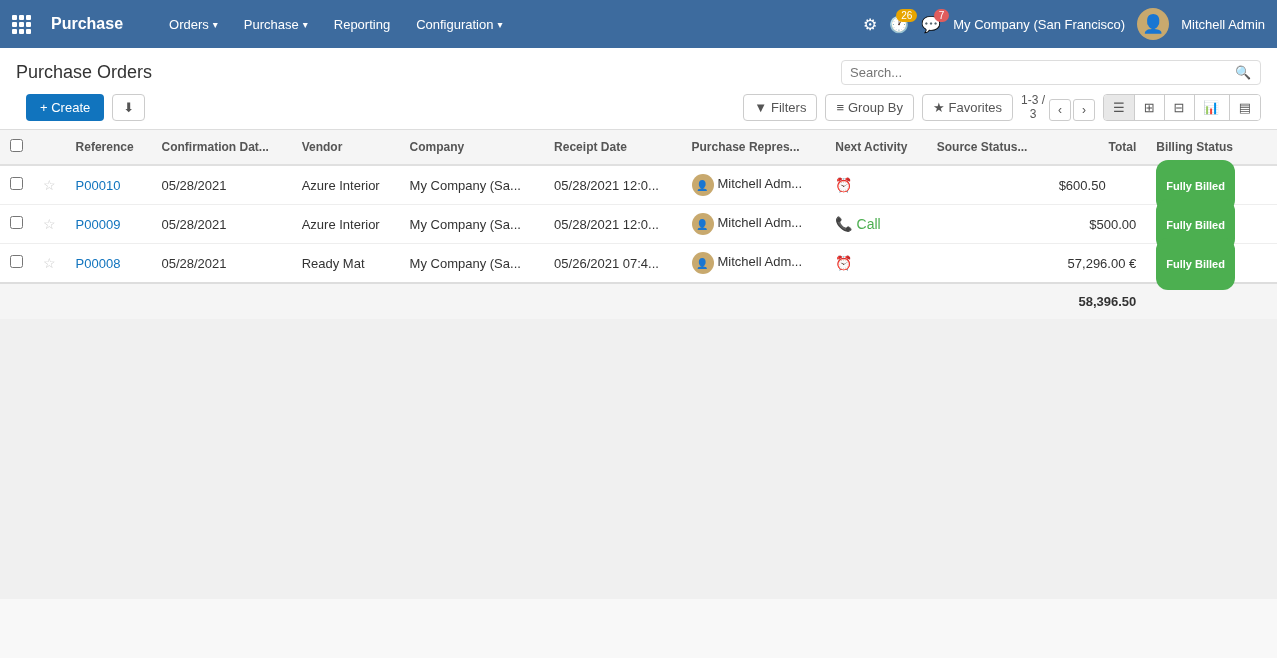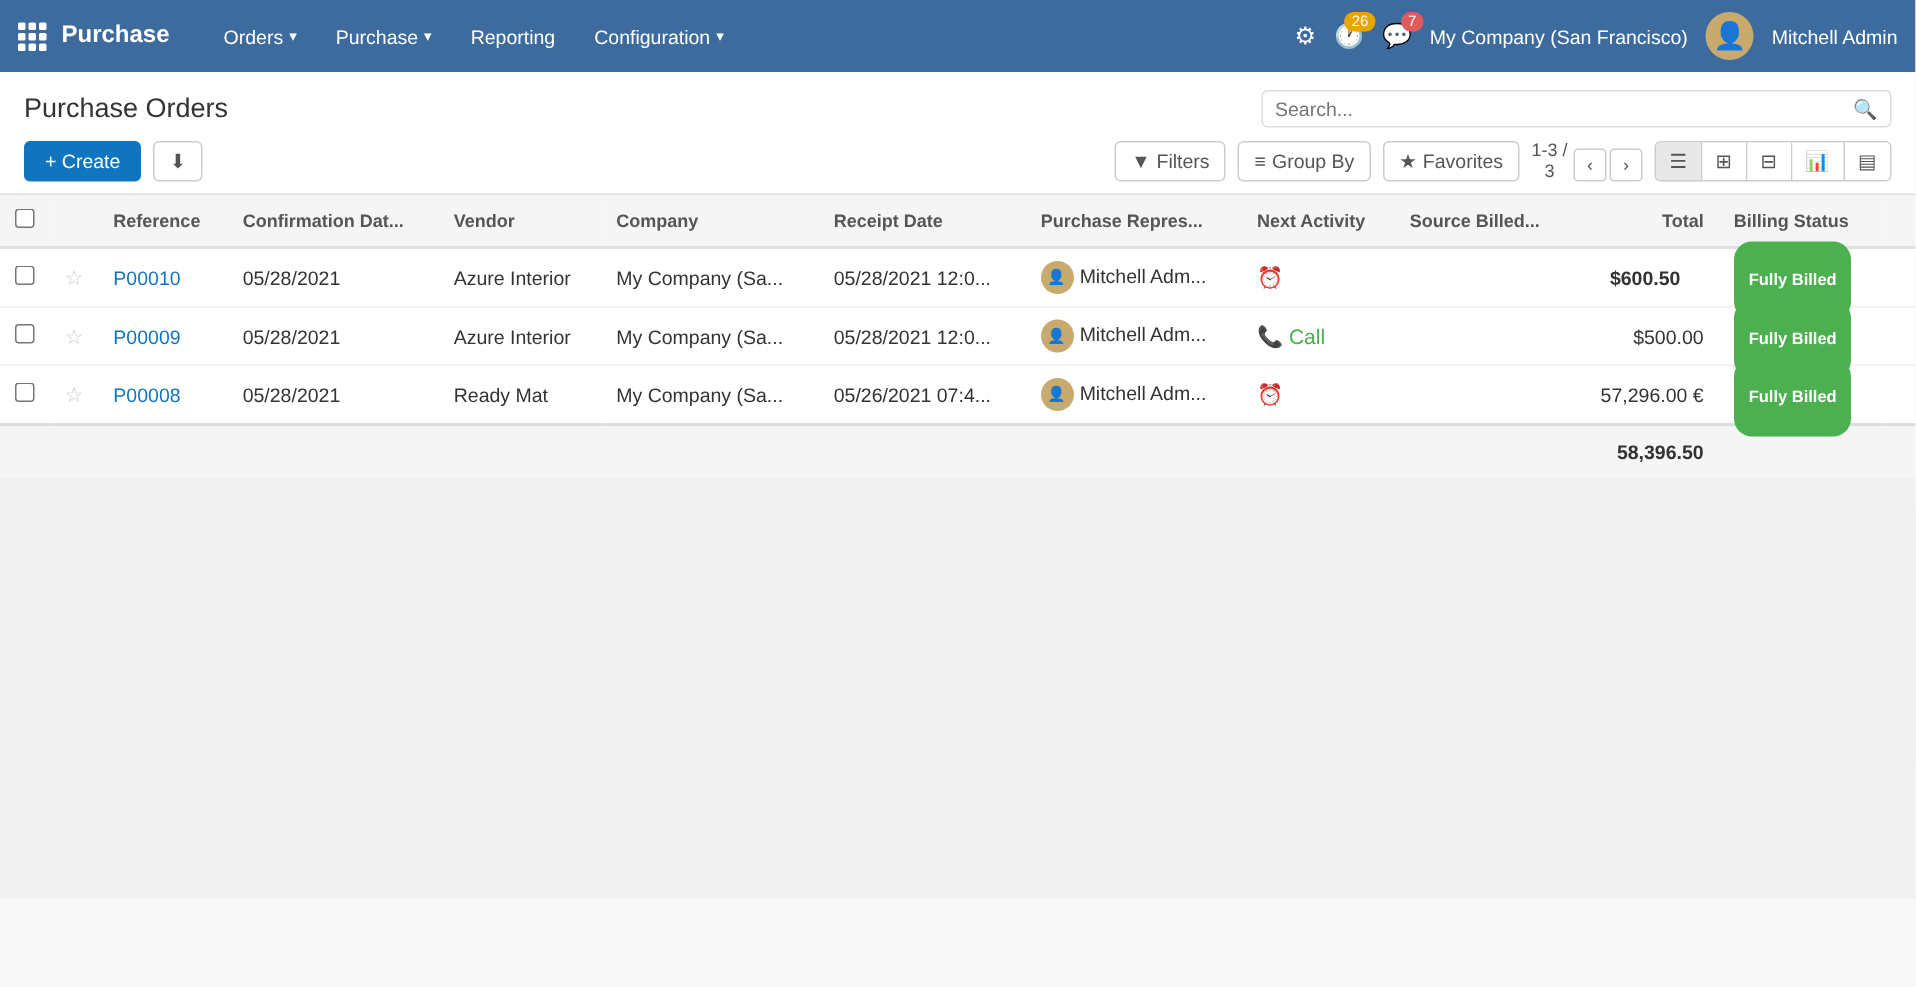--- a/index.html
+++ b/index.html
@@ -6,21 +6,21 @@
     body { font-family: 'Helvetica Neue', Arial, sans-serif; font-size: 13px; background: #f8f8f8; color: #333; }
 
     
     .top-nav {
       background: #3d6b9e;
       color: #fff;
       height: 48px;
       display: flex;
       align-items: center;
       padding: 0 12px;
-      gap: 0;
+      gap: 10px;
     }
     .top-nav .apps-icon {
       margin-right: 10px;
       cursor: pointer;
       display: flex;
       align-items: center;
     }
     .top-nav .app-title {
       font-size: 16px;
       font-weight: 600;
@@ -128,20 +128,21 @@
     .toolbar-row {
       display: flex;
       align-items: center;
       justify-content: space-between;
       padding-bottom: 8px;
     }
     .toolbar-left {
       display: flex;
       align-items: center;
       gap: 8px;
+      margin-left: 10px;
     }
     .btn-create {
       background: #1174be;
       color: #fff;
       border: none;
       border-radius: 4px;
       padding: 6px 14px;
       cursor: pointer;
       font-size: 13px;
       display: flex;
@@ -433,42 +434,42 @@
       <tr>
         <th class="check-col"><input type="checkbox" style=""></th>
         <th class="star-col"></th>
         <th>Reference</th>
         <th>Confirmation Dat...</th>
         <th>Vendor</th>
         <th>Company</th>
         <th>Receipt Date</th>
         <th>Purchase Repres...</th>
         <th>Next Activity</th>
-        <th>Source Billed...</th>
+        <th>Source Status...</th>
         <th class="col-total">Total</th>
         <th>Billing Status</th>
         <th></th>
       </tr>
     </thead>
     <tbody id="table-body">
 
     <tr>
     <td><input type="checkbox" style=""></td>
     <td><span class="star">☆</span></td>
     <td class="link-cell">P00010</td>
     <td>05/28/2021</td>
     <td>Azure Interior</td>
     <td>My Company (Sa...</td>
     <td>05/28/2021 12:0...</td>
     <td>
       <span class="avatar-small">👤</span>Mitchell Adm...
     </td>
     <td><span class="activity-icon">⏰</span></td>
     <td></td>
-    <td class="col-total" style="text-align:center;font-weight:bold;">$600.50</td>
+    <td class="col-total" style="text-align:left;">$600.50</td>
     <td><span class="badge-billed">Fully Billed</span></td>
     <td></td>
   </tr>
         <tr>
     <td><input type="checkbox" style=""></td>
     <td><span class="star">☆</span></td>
     <td class="link-cell">P00009</td>
     <td>05/28/2021</td>
     <td>Azure Interior</td>
     <td>My Company (Sa...</td>

